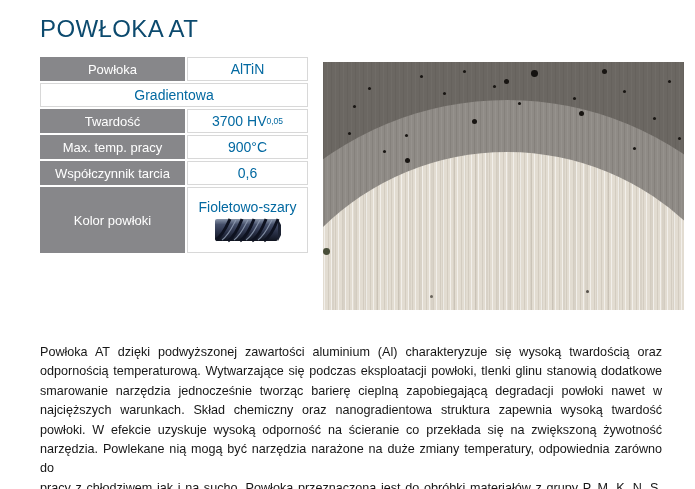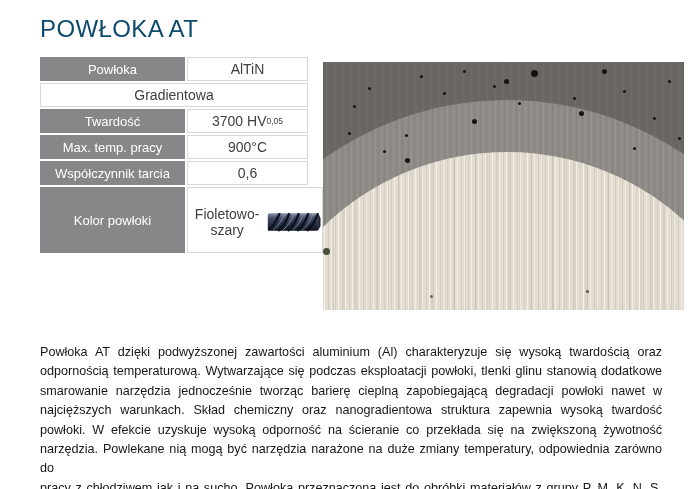--- a/index.html
+++ b/index.html
@@ -9,25 +9,25 @@
   .title{position:absolute;left:40px;top:15px;font-size:24px;font-weight:normal;
          letter-spacing:.4px;color:#0c4a6e;}
 
   
   .ptable{position:absolute;left:40px;top:57px;width:268px;}
   .prow{display:flex;gap:2px;height:24px;margin-bottom:2px;}
   .prow.tall{height:66px;}
   .plabel{width:145px;flex:0 0 145px;background:#87878a;color:#ffffff;
           display:flex;align-items:center;justify-content:center;
           font-size:13px;text-align:center;box-sizing:border-box;padding:0 4px;}
-  .pvalue{flex:1;background:#ffffff;border:1px solid #d8d8d8;color:#404040;
+  .pvalue{flex:1;background:#ffffff;border:1px solid #d8d8d8;color:#0369a1;
           display:flex;align-items:center;justify-content:center;
           font-size:14px;box-sizing:border-box;text-align:center;}
   .pvalue sub{font-size:8.5px;line-height:1;}
-  .pvalue-color{flex-direction:row;gap:1px;padding-top:3px;}
+  .pvalue-color{flex-direction:column;gap:1px;padding-top:3px;}
   .pvalue-color .cname{font-size:14px;}
 
   
   .micrograph{position:absolute;left:323px;top:62px;width:361px;height:248px;
               overflow:hidden;background:#6b6762;
               background-image:repeating-linear-gradient(90deg,
                  rgba(0,0,0,.05) 0 1px, rgba(0,0,0,0) 1px 4px,
                  rgba(255,255,255,.03) 4px 5px, rgba(0,0,0,0) 5px 8px);}
   .coating{position:absolute;left:-131px;top:38px;width:630px;height:630px;
            border-radius:50%;background:#8f8b86;

